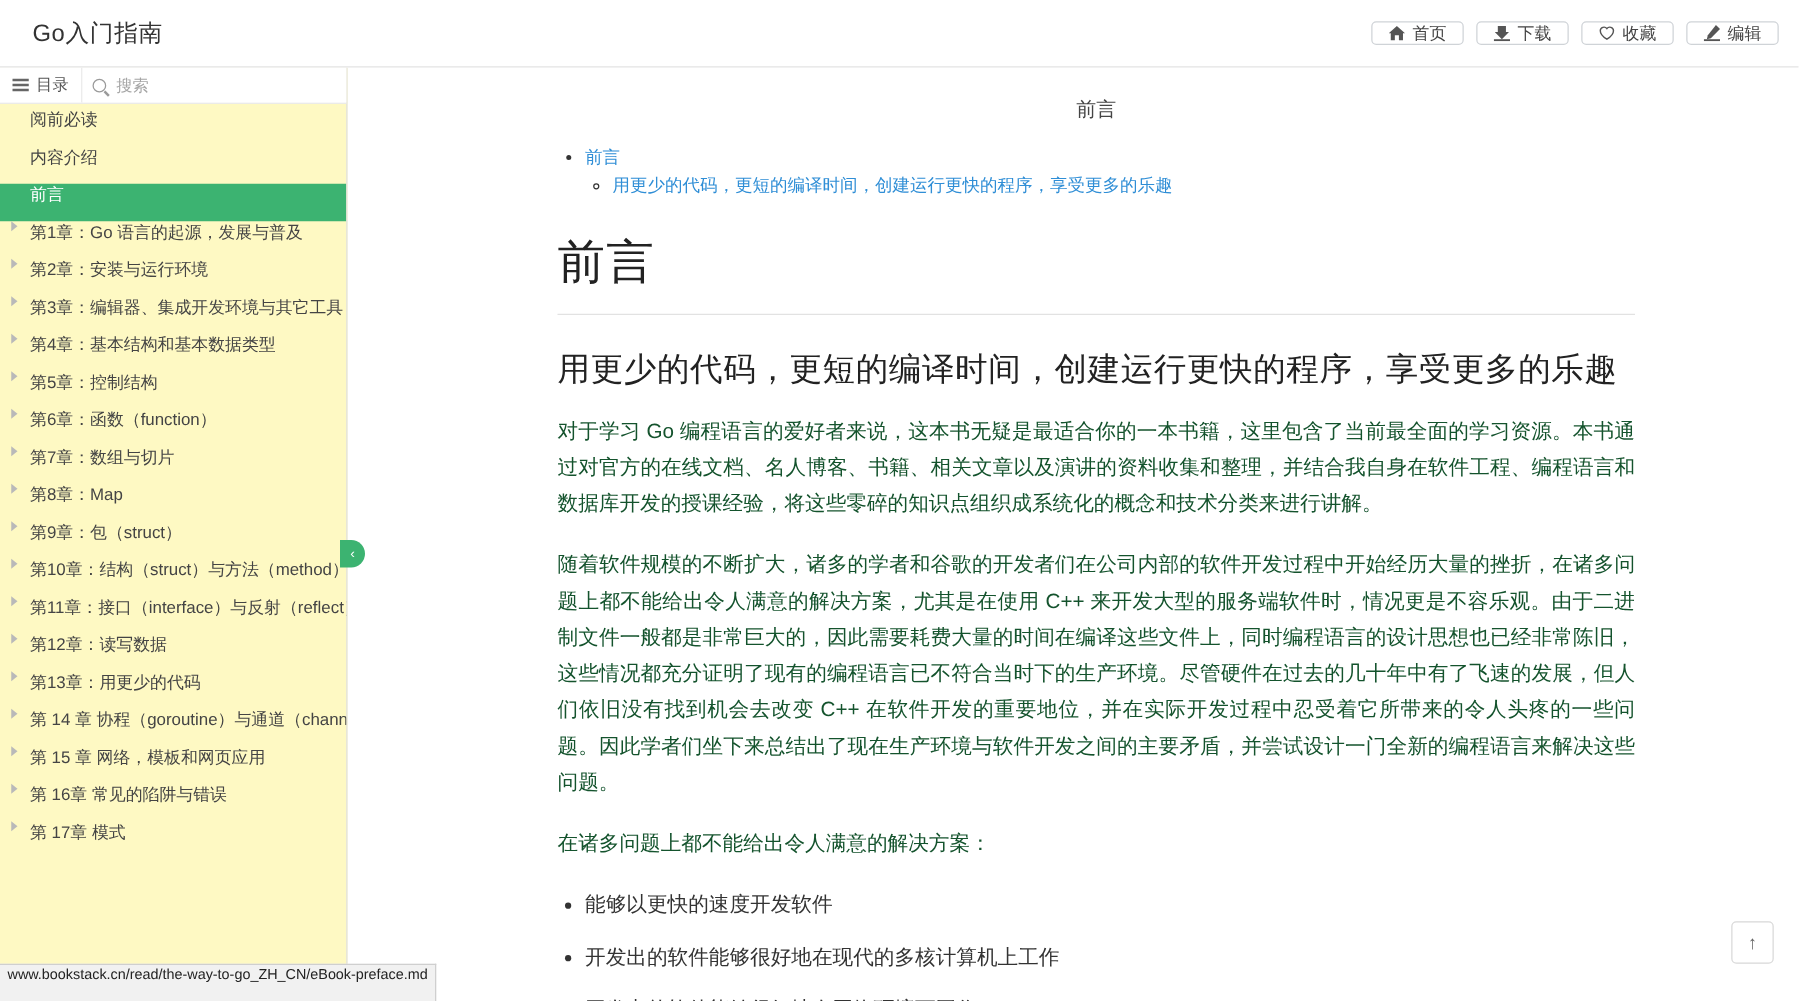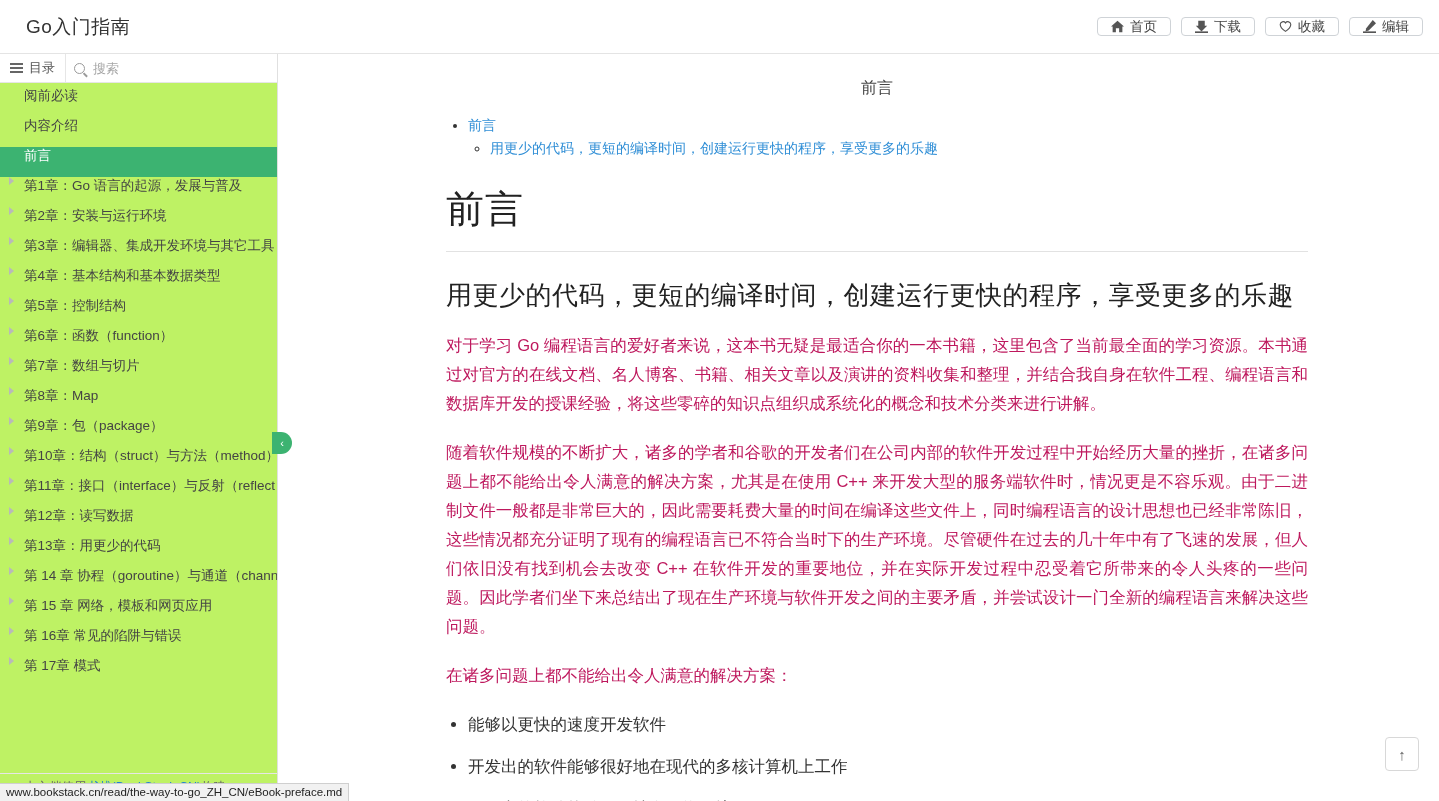--- a/index.html
+++ b/index.html
@@ -36,21 +36,21 @@
     background: #fff; color: #444;
     font-size: 13.5px; line-height: 1; cursor: pointer;
     white-space: nowrap;
   }
   .btn .ic { font-size: 12px; color: #555; display: inline-block; }
   .btn svg { display: block; }
 
   
   .sidebar {
     position: absolute; top: 54px; left: 0; bottom: 0; width: 278px;
-    background: #bef264;
+    background: #fef9c3;
     border-right: 1px solid #e0e0e0;
     display: flex; flex-direction: column;
     z-index: 20;
   }
   .side-top {
     display: flex; align-items: stretch; height: 29px;
     border-bottom: 1px solid #e6e6e6;
     background: #fafafa;
   }
   .side-tab {
@@ -150,21 +150,21 @@
     font-size: 38px; font-weight: normal; color: #222;
     margin: 10px 0 14px; padding-bottom: 16px;
     border-bottom: 1px solid #e2e2e2;
     letter-spacing: 1px;
   }
   h2.doc-h2 {
     font-size: 26px; font-weight: normal; color: #222;
     margin: 26px 0 18px; letter-spacing: .5px;
   }
   p.doc-p {
-    font-size: 16.5px; line-height: 29px; color: #be185d;
+    font-size: 16.5px; line-height: 29px; color: #14532d;
     margin: 0 0 20px; text-align: justify;
   }
   ul.doc-ul {
     font-size: 16.5px; line-height: 28px; color: #333;
     margin: 0 0 18px; padding-left: 22px;
   }
   ul.doc-ul li { margin: 14px 0; }
 
   
   .to-top {
@@ -172,21 +172,21 @@
     width: 34px; height: 34px;
     border: 1px solid #d8d8d8; border-radius: 4px;
     background: #fff; color: #666;
     display: flex; align-items: center; justify-content: center;
     font-size: 15px; cursor: pointer; z-index: 28;
   }
 
   
   .statusbar {
     position: absolute; left: 0; bottom: 0;
-    height: 18px; padding: 0 6px;
+    height: 30px; padding: 0 6px;
     background: #f1f1f1; border: 1px solid #cfcfcf; border-left: 0; border-bottom: 0;
     font-size: 11.5px; color: #222; line-height: 17px;
     max-width: 480px; white-space: nowrap; overflow: hidden;
     z-index: 40;
   }
 </style>
 </head>
 <body>
 
 <div id="app">
@@ -289,21 +289,21 @@
       <div class="toc-item">
         <span class="caret"></span>
         <span>第7章：数组与切片</span>
       </div>
       <div class="toc-item">
         <span class="caret"></span>
         <span>第8章：Map</span>
       </div>
       <div class="toc-item">
         <span class="caret"></span>
-        <span>第9章：包（package）</span>
+        <span>第9章：包（struct）</span>
       </div>
       <div class="toc-item">
         <span class="caret"></span>
         <span>第10章：结构（struct）与方法（method）</span>
       </div>
       <div class="toc-item">
         <span class="caret"></span>
         <span>第11章：接口（interface）与反射（reflect）</span>
       </div>
       <div class="toc-item">

